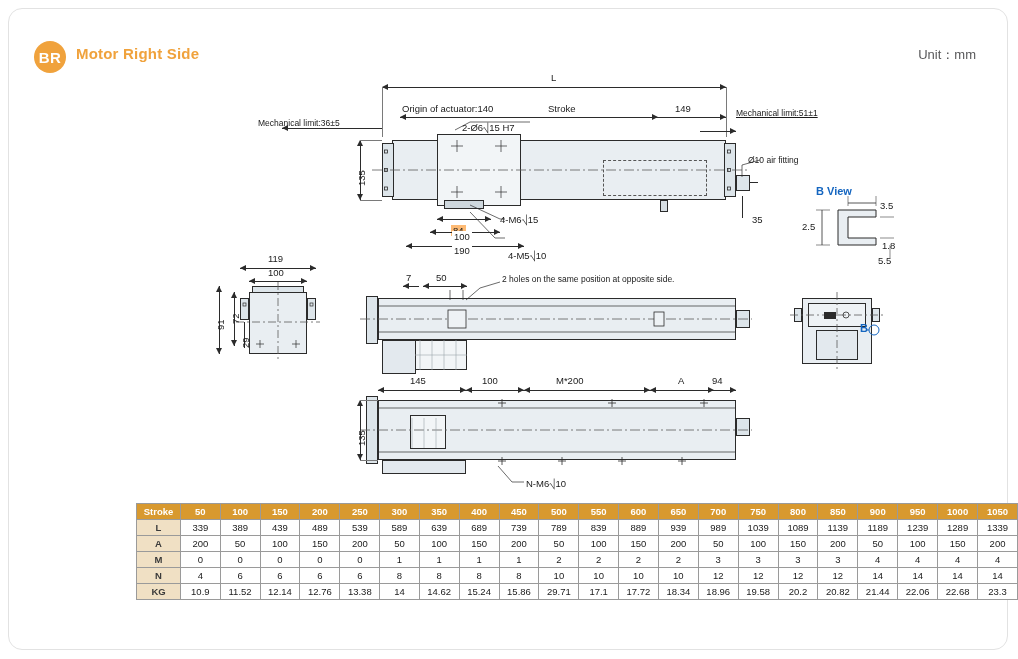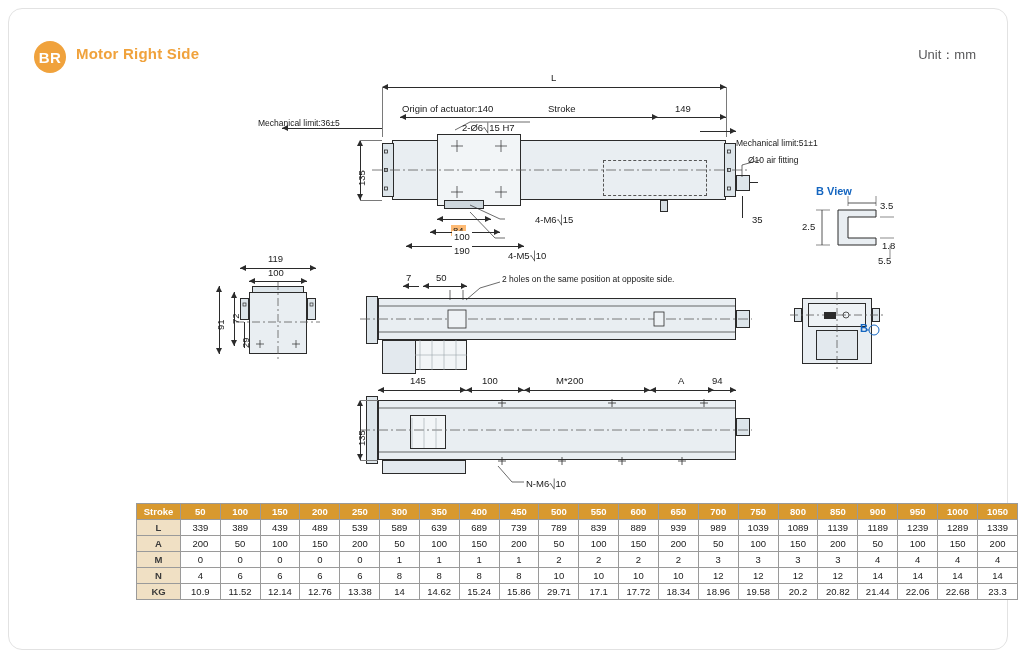--- a/index.html
+++ b/index.html
@@ -98,26 +98,26 @@
   <div class="arw arwL" style="left:400px;top:114px;"></div>
   <div class="arw arwR" style="left:652px;top:114px;"></div>
   <div class="arw arwR" style="left:720px;top:114px;"></div>
   <div class="lbl" style="left:402px;top:103px;">Origin of actuator:140</div>
   <div class="lbl" style="left:548px;top:103px;">Stroke</div>
   <div class="lbl" style="left:675px;top:103px;">149</div>
 
   <div class="lbl sm" style="left:258px;top:118px;">Mechanical limit:36±5</div>
   <div class="ln h" style="left:282px;top:128px;width:100px;"></div>
   <div class="arw arwL" style="left:282px;top:125px;"></div>
-  <div class="lbl sm" style="left:736px;top:138px;">Mechanical limit:51±1</div>
+  <div class="lbl sm" style="left:736px;top:108px;text-decoration:underline;">Mechanical limit:51±1</div>
   <div class="ln h" style="left:700px;top:131px;width:36px;"></div>
   <div class="arw arwR" style="left:730px;top:128px;"></div>
 
   <div class="lbl" style="left:462px;top:122px;">2-Ø6⎷15 H7</div>
-  <div class="lbl" style="left:535px;top:214px;">4-M6⎷15</div>
+  <div class="lbl" style="left:500px;top:214px;">4-M6⎷15</div>
   <div class="lbl" style="left:508px;top:250px;">4-M5⎷10</div>
   <div class="lbl sm" style="left:748px;top:155px;">Ø10 air fitting</div>
 
   <div class="ln v" style="left:360px;top:140px;height:60px;"></div>
   <div class="arw arwU" style="left:357px;top:140px;"></div>
   <div class="arw arwD" style="left:357px;top:194px;"></div>
   <div class="ln h" style="left:360px;top:140px;width:22px;background:#7a7a7a;"></div>
   <div class="ln h" style="left:360px;top:200px;width:22px;background:#7a7a7a;"></div>
   <div class="vtxt" style="left:356px;top:186px;">135</div>
 

